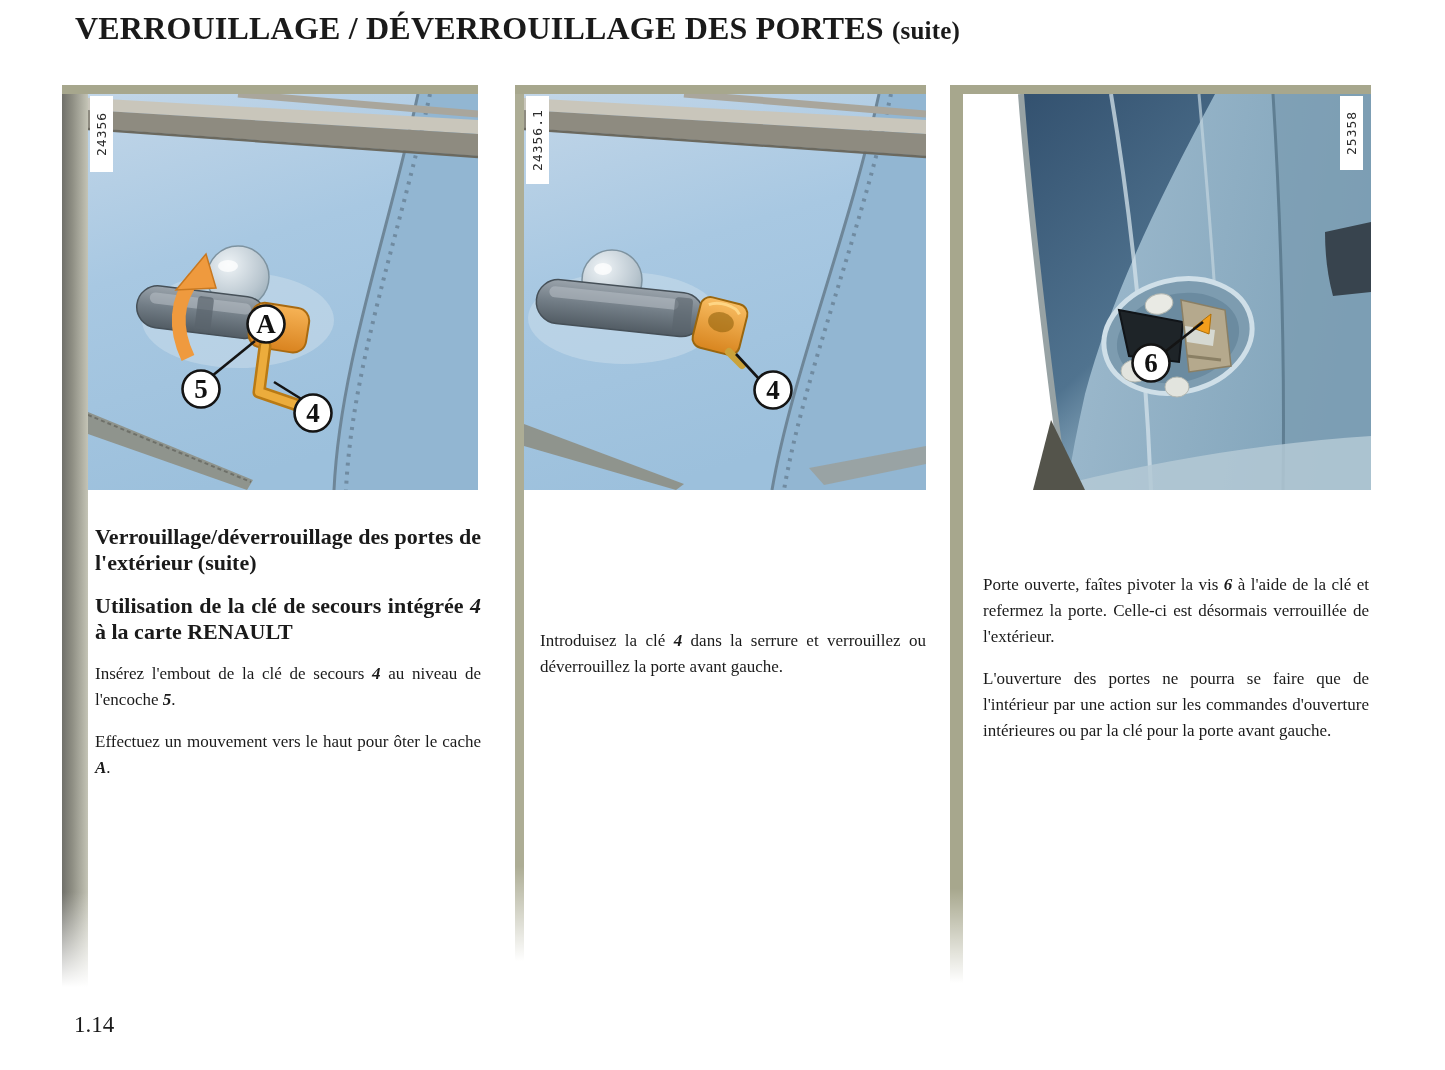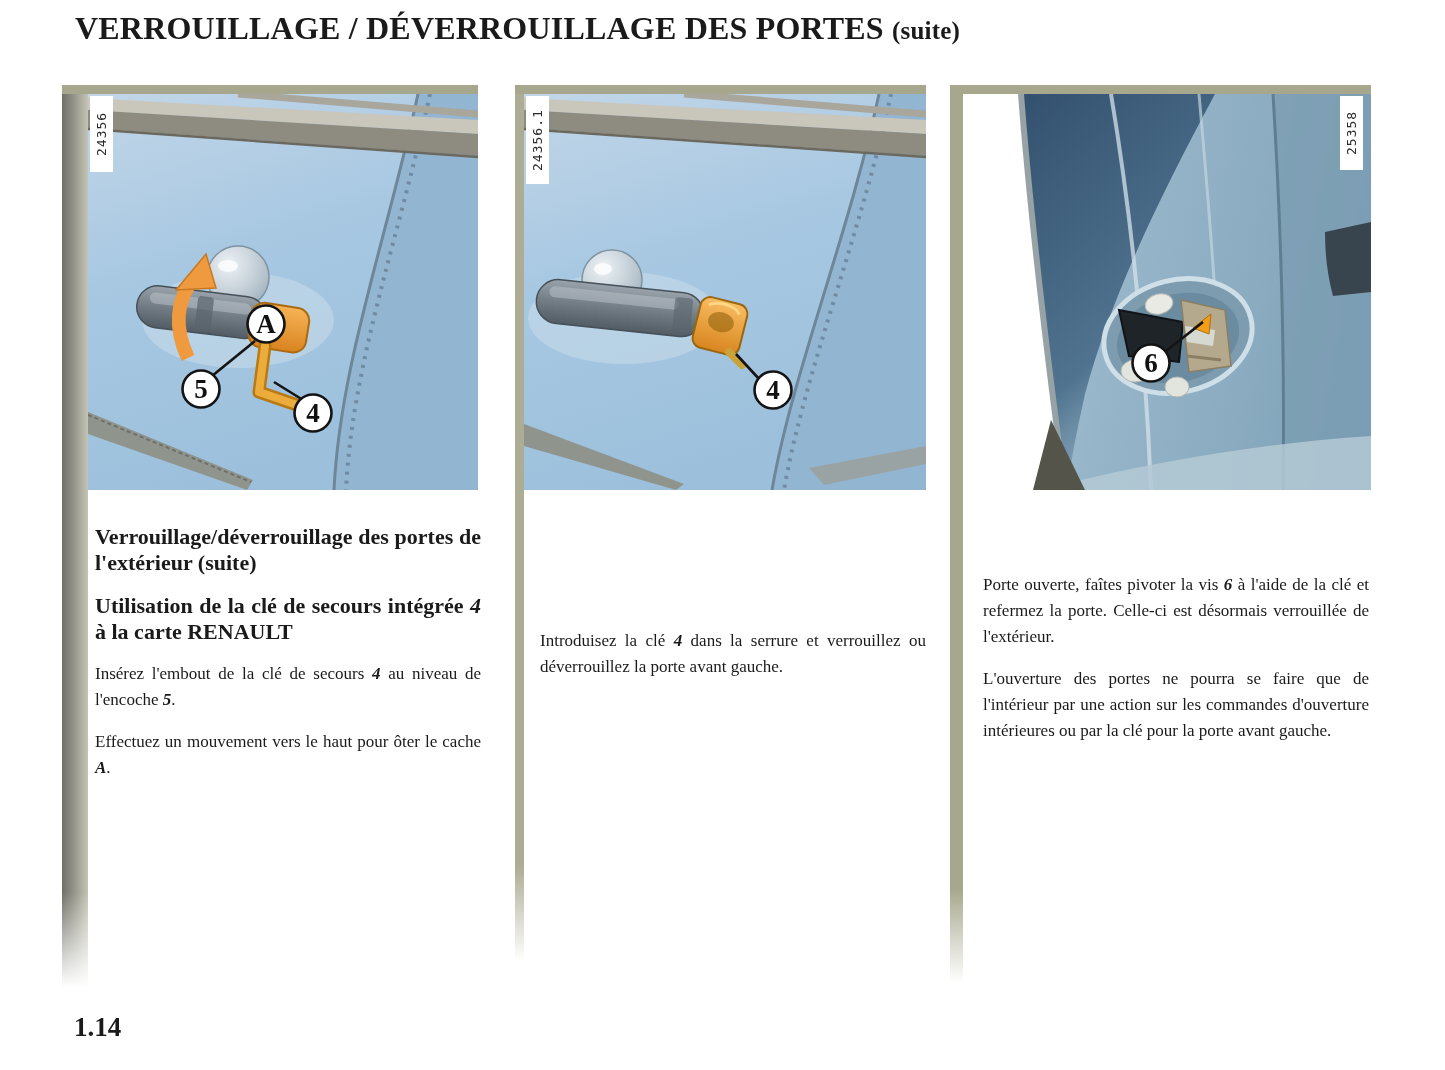--- a/index.html
+++ b/index.html
@@ -40,21 +40,21 @@
   .txt{position:absolute;width:386px;text-align:justify}
   .txt-1{left:95px;top:524px}
   .txt-2{left:540px;top:612px}
   .txt-3{left:983px;top:556px}
   .txt h2,.txt h3{font-size:22px;line-height:26px;font-weight:700;text-align:justify}
   .txt h2{margin:0 0 6px}
   .txt h3{margin:17px 0 5px}
   .txt p{font-size:17px;line-height:26px;margin:16px 0 10px}
   .txt em{font-style:italic;font-weight:700}
 
-  .pageno{position:absolute;left:74px;top:1012px;font-size:27px;font-weight:700}
+  .pageno{position:absolute;left:74px;top:1012px;font-size:23px;font-weight:400}
 
   .callout circle{fill:#fff;stroke:#141414;stroke-width:2.6}
   .callout text{font-family:"Liberation Serif",serif;font-size:27px;font-weight:700;
                 fill:#111;text-anchor:middle}
   .leader{stroke:#141414;stroke-width:2.6}
 </style>
 </head>
 <body>
 
 <div id="page">

